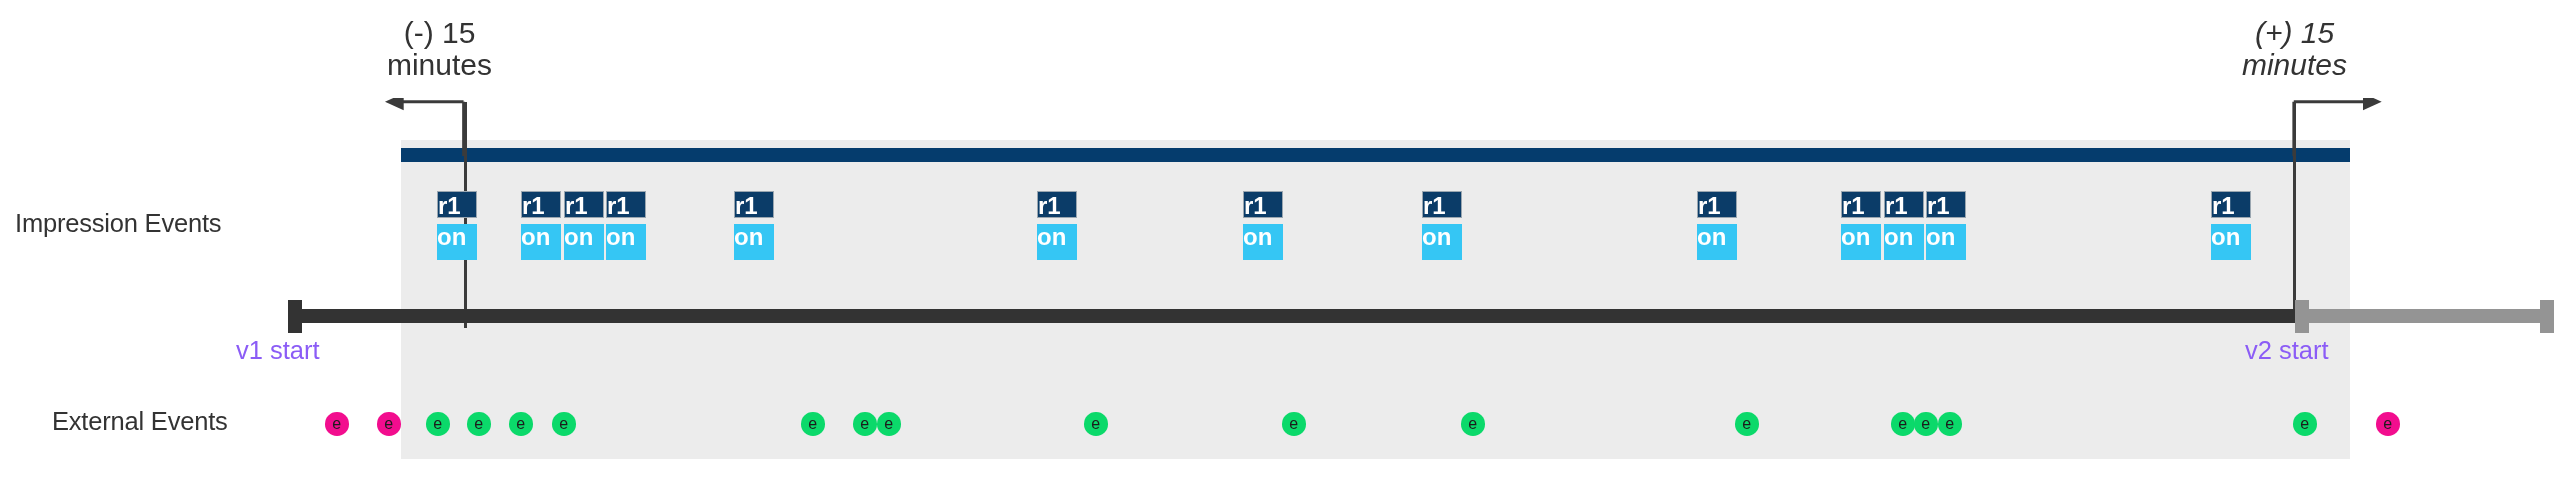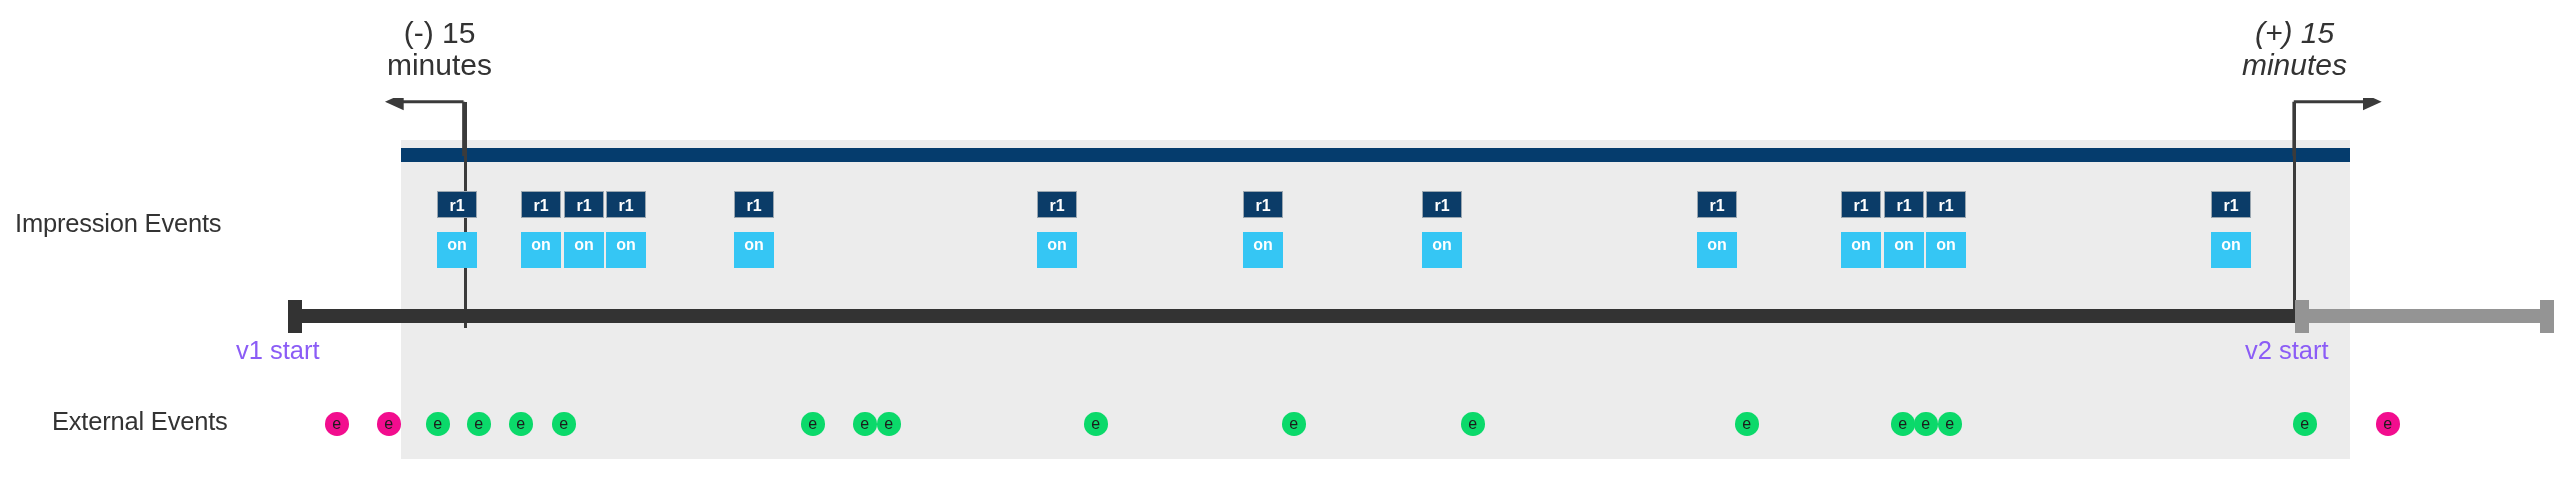--- a/index.html
+++ b/index.html
@@ -77,33 +77,33 @@
     font-size:25.5px;
     white-space:nowrap;
   }
   #v1-start-label { left:236px; top:336px; }
   #v2-start-label { left:2245px; top:336px;text-align:center; }
 
   
   .imp {
     position:absolute;
     width:40px;
-    text-align:center;
-    font-size:16px;
+    text-align:left;
+    font-size:24px;
     color:#ffffff;
     line-height:27px;
     font-weight:bold;
   }
   .imp .r1 {
     height:27px; background:#0b3c68;
     border:0.9px solid #9aa6b0;
   }
   .imp .on {
     height:36px; background:#35c6f4; line-height:25.5px;
-    margin-top:14px;
+    margin-top:6px;
   }
 
   
   .dot {
     position:absolute;
     width:23.6px; height:23.6px;
     border-radius:50%;
     font-size:16px;
     line-height:23.6px;
     text-align:center;

